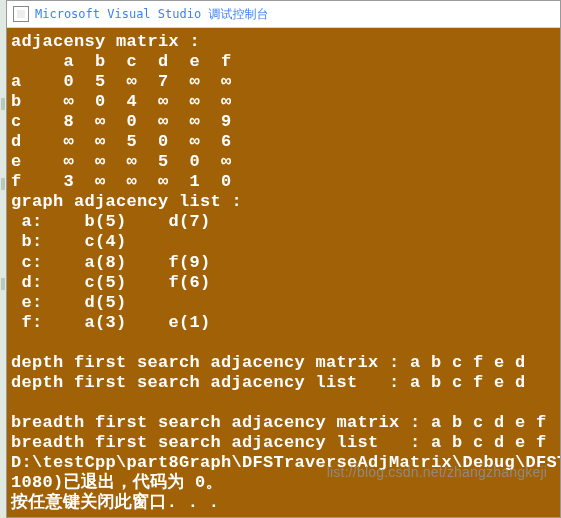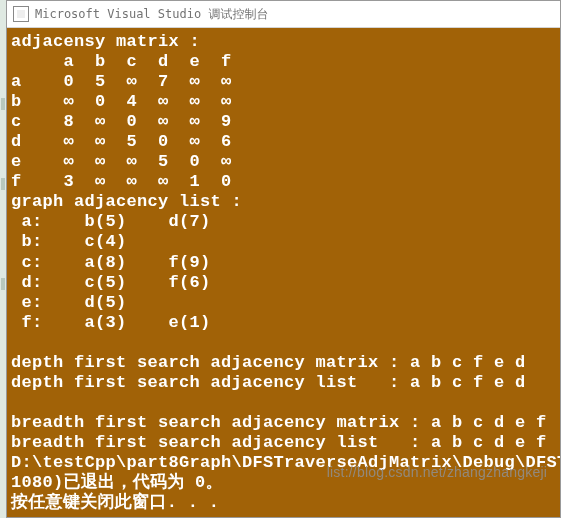--- a/index.html
+++ b/index.html
@@ -21,21 +21,21 @@
       border: 1px solid #999;
     }
     .titlebar {
       height: 27px;
       background: #fff;
       border-bottom: 1px solid #d4d4d4;
       display: flex;
       align-items: center;
       padding-left: 6px;
       font-size: 12px;
-      color: #737373;
+      color: #3b82f6;
     }
     .app-icon {
       width: 16px;
       height: 16px;
       margin-right: 6px;
       display: inline-block;
       border: 1px solid #888;
       background: #fff;
       position: relative;
     }

